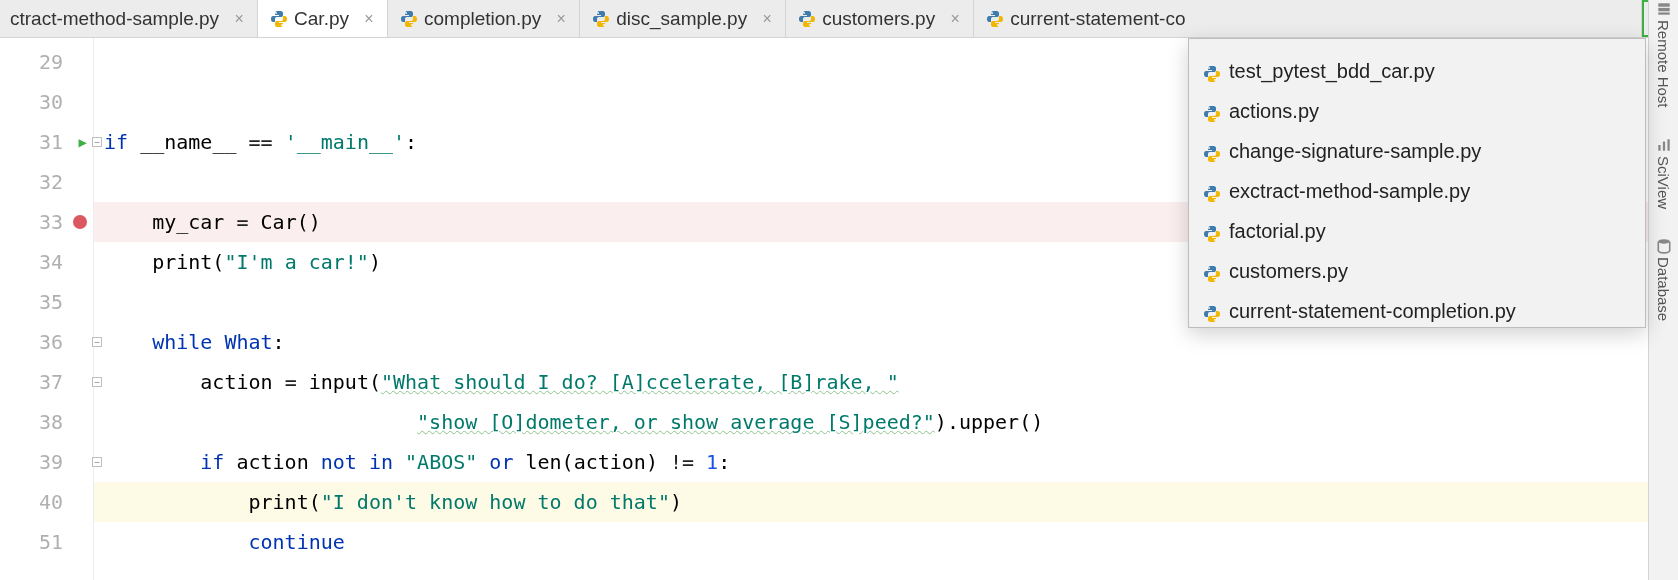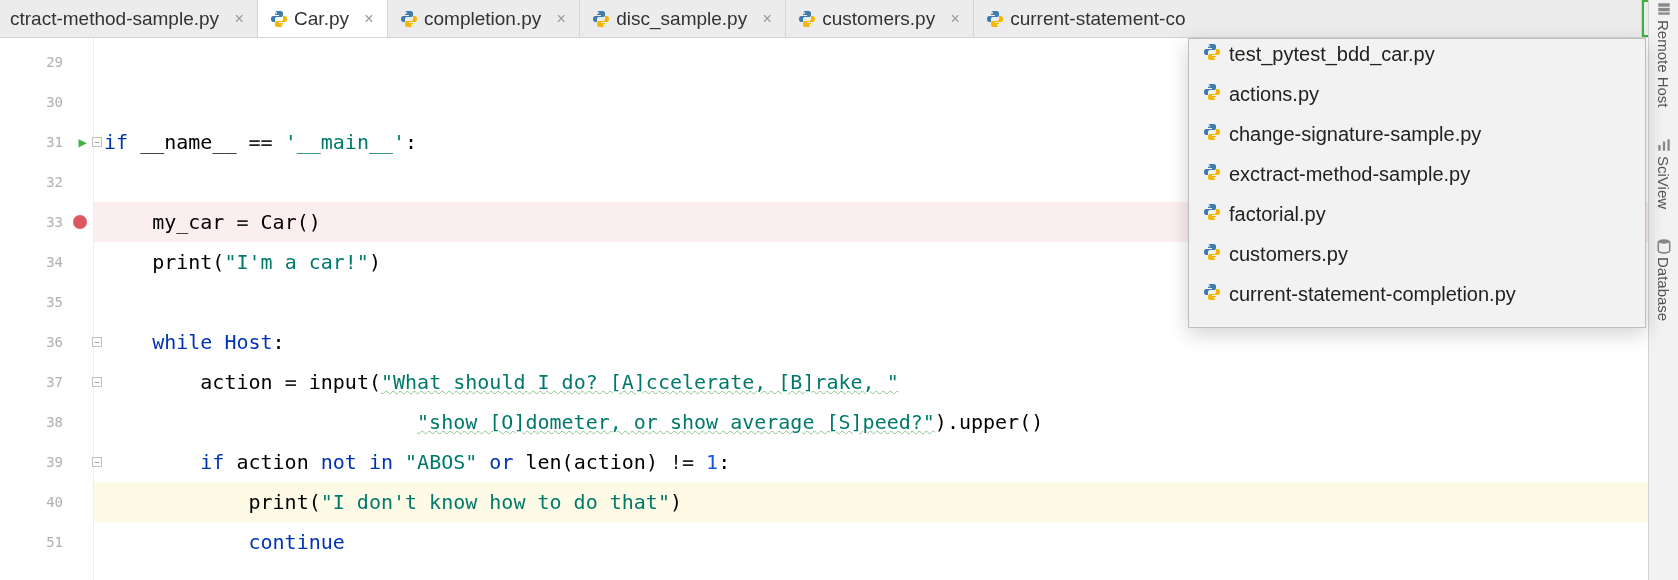--- a/index.html
+++ b/index.html
@@ -100,21 +100,21 @@
   .gutter-row {
     height: 40px;
     display: flex;
     align-items: center;
     justify-content: flex-end;
     padding-right: 30px;
     position: relative;
   }
   .lineno {
     color: #b0b0b0;
-    font-size: 14px;
+    font-size: 20px;
     font-family: "Menlo","Consolas",monospace;
   }
   .run-gutter {
     position: absolute;
     right: 6px;
     color: #3cb043;
     font-size: 14px;
   }
   .bp {
     position: absolute;
@@ -165,21 +165,21 @@
     width: 458px;
     background: #f2f2f2;
     border: 1px solid #bdbdbd;
     box-shadow: 0 6px 20px rgba(0,0,0,0.18);
     z-index: 10;
     padding: 4px 0;
   }
   .popup-item {
     height: 40px;
     display: flex;
-    align-items: flex-start;
+    align-items: flex-end;
     padding: 0 14px;
     gap: 8px;
     font-family: -apple-system, "Segoe UI", sans-serif;
     font-size: 20px;
     color: #222;
     cursor: pointer;
   }
   .py-icon {
     width: 18px; height: 18px;
     display: inline-flex;
@@ -318,21 +318,21 @@
     <div class="code-line"></div>
     <div class="code-line hl-bp">
       <span class="plain">    my_car </span><span class="op">= </span><span class="plain">Car()</span>
     </div>
     <div class="code-line">
       <span class="plain">    print(</span><span class="str">"I'm a car!"</span><span class="plain">)</span>
     </div>
     <div class="code-line"></div>
     <div class="code-line" style="position:relative;">
       <span class="fold" style="top:15px;">−</span>
-      <span class="kw">    while </span><span class="kw">Host</span><span class="plain">:</span>
+      <span class="kw">    while </span><span class="kw">What</span><span class="plain">:</span>
     </div>
     <div class="code-line" style="position:relative;">
       <span class="fold" style="top:15px;">−</span>
       <span class="plain">        action </span><span class="op">= </span><span class="plain">input(</span><span class="str underline-squiggle">"What should I do? [A]ccelerate, [B]rake, "</span>
     </div>
     <div class="code-line">
       <span class="plain">                          </span><span class="str underline-squiggle">"show [O]dometer, or show average [S]peed?"</span><span class="plain">).upper()</span>
     </div>
     <div class="code-line" style="position:relative;">
       <span class="fold" style="top:15px;">−</span>

